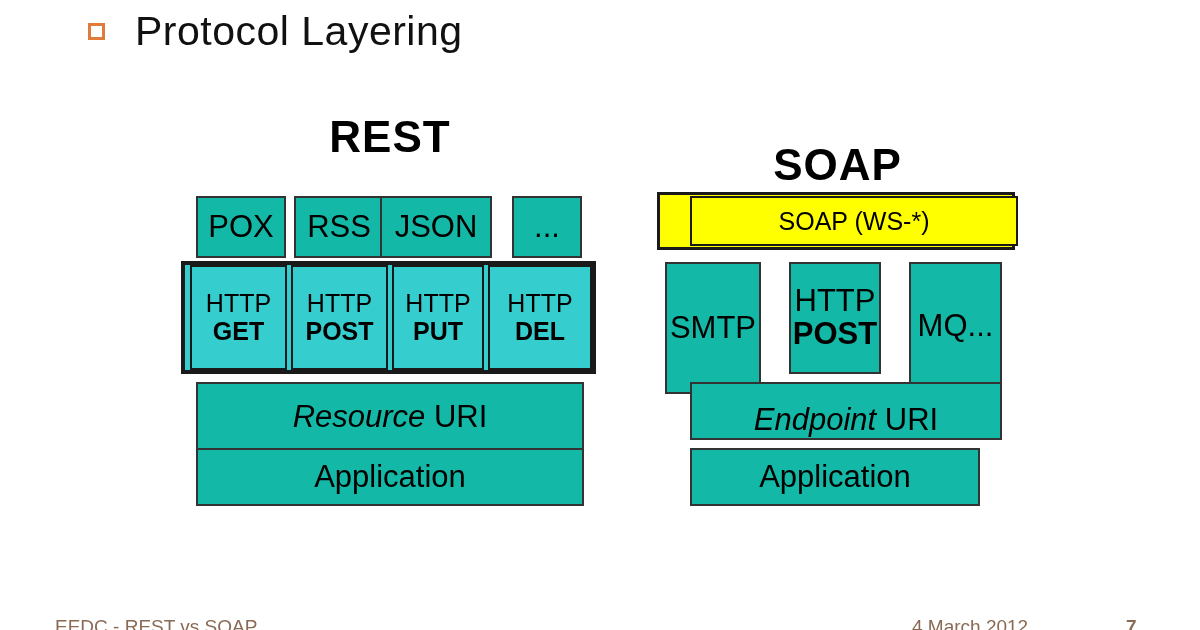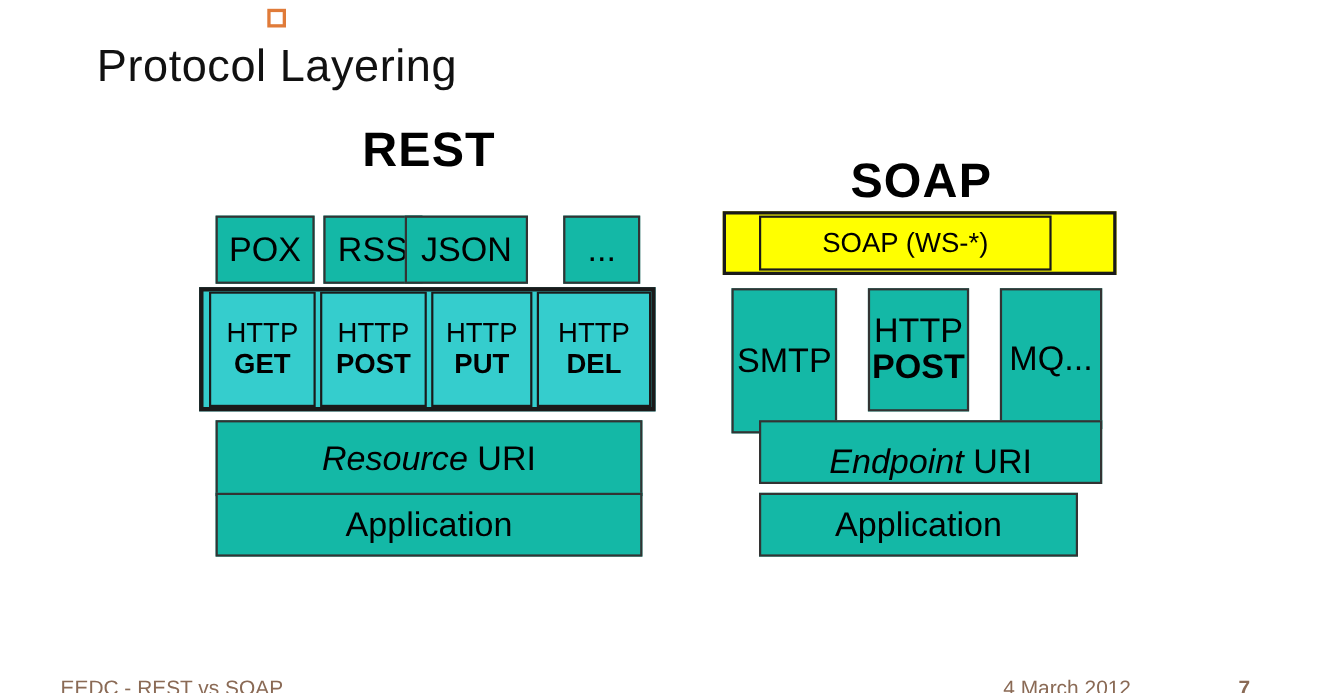--- a/index.html
+++ b/index.html
@@ -16,22 +16,21 @@
     color: #000000;
   }
 
   
   #slide-title {
     position: absolute;
     left: 88px;
     top: 8px;
     display: flex;
     align-items: center;
-    gap: 12px;
-    flex-direction: column;
+    gap: 30px;
   }
   #bullet-square {
     width: 17px;
     height: 17px;
     border: 3px solid #e07b39;
     box-sizing: border-box;
     background: #ffffff;
     flex: 0 0 auto;
   }
   #title-text {
@@ -73,21 +72,21 @@
     justify-content: center;
     line-height: 1.05;
   }
   .box .bold-line { font-weight: bold; }
   .italic { font-style: italic; }
 
   
   #rest-format-row .box { top: 196px; height: 62px; }
   #fmt-pox  { left: 196px;  width: 90px; }
   #fmt-rss  { left: 294px;  width: 90px; }
-  #fmt-json { left: 368px;  width: 112px; }
+  #fmt-json { left: 380px;  width: 112px; }
   #fmt-etc  { left: 512px;  width: 70px; }
 
   
   #http-band {
     position: absolute;
     left: 181px;
     top: 261px;
     width: 415px;
     height: 113px;
     box-sizing: border-box;
@@ -127,21 +126,21 @@
     width: 358px;
     height: 58px;
     box-sizing: border-box;
     background: #ffff00;
     border: 3px solid #1a1a1a;
   }
   #soap-inner {
     position: absolute;
     left: 690px;
     top: 196px;
-    width: 266px;
+    width: 328px;
     height: 50px;
     box-sizing: border-box;
     background: #ffff00;
     border: 2px solid #1a1a1a;
     display: flex;
     align-items: center;
     justify-content: center;
     font-size: 25px;
     color: #000000;
   }

